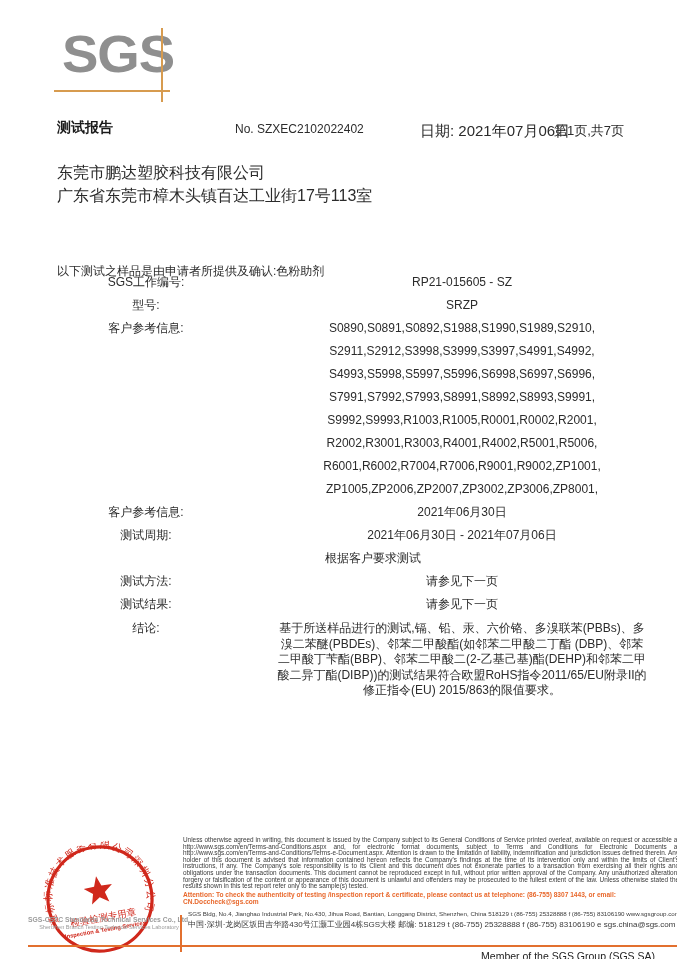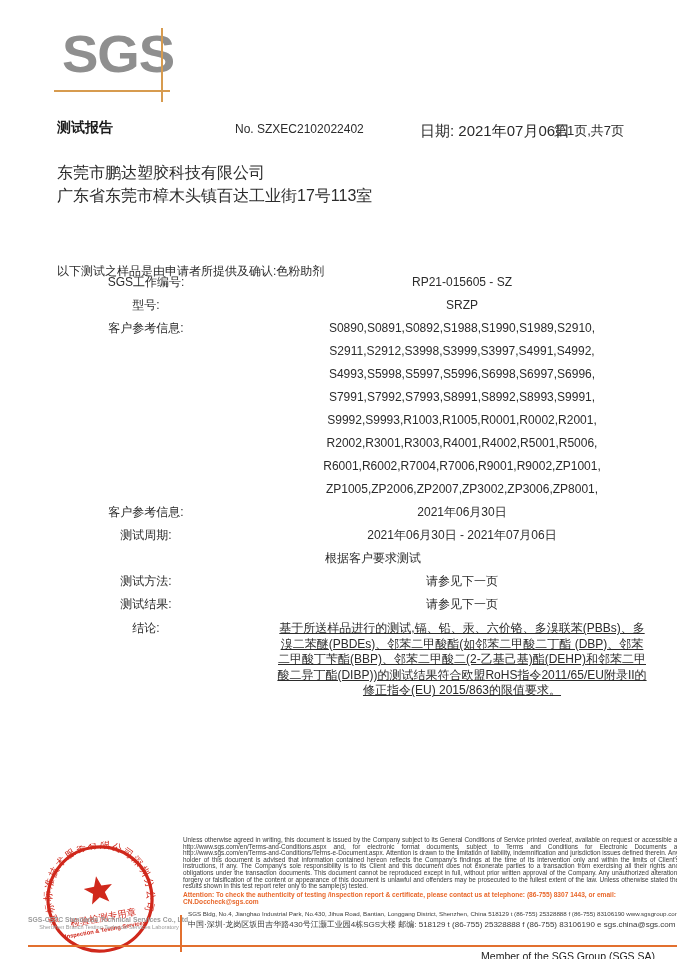--- a/index.html
+++ b/index.html
@@ -24,21 +24,21 @@
 
   
   .statement{position:absolute;left:57px;top:263px;font-size:12px;}
 
   
   .fields{position:absolute;left:57px;top:271px;width:590px;text-align:center;}
   .frow{display:flex;align-items:flex-start;line-height:23px;font-size:12px;}
   .flabel{width:178px;flex:0 0 178px;}
   .fvalue{flex:1;margin-left:42px;}
   .frow.conclusion{margin-top:5px;}
-  .frow.conclusion .fvalue{line-height:15.6px;width:404px;text-decoration:underline;}
+  .frow.conclusion .fvalue{line-height:15.6px;width:404px;}
   .frow.conclusion .flabel{line-height:15.6px;}
 
   
   .stamp{position:absolute;left:44px;top:843px;width:112px;height:112px;transform:rotate(-10deg);}
   .stamp-lines{position:absolute;left:24px;top:915px;width:170px;text-align:center;color:#9b9b9b;}
   .stamp-line1{font-size:6.8px;font-weight:bold;line-height:9px;}
   .stamp-line2{font-size:5.6px;line-height:7px;}
   .footer-right{position:absolute;left:183px;top:837px;width:496px;}
   .legal{font-size:6.4px;line-height:6.6px;text-align:justify;color:#3a3a3a;}
   .attention{font-size:6.6px;line-height:7px;font-weight:bold;color:#e8682c;margin-top:1px;}

